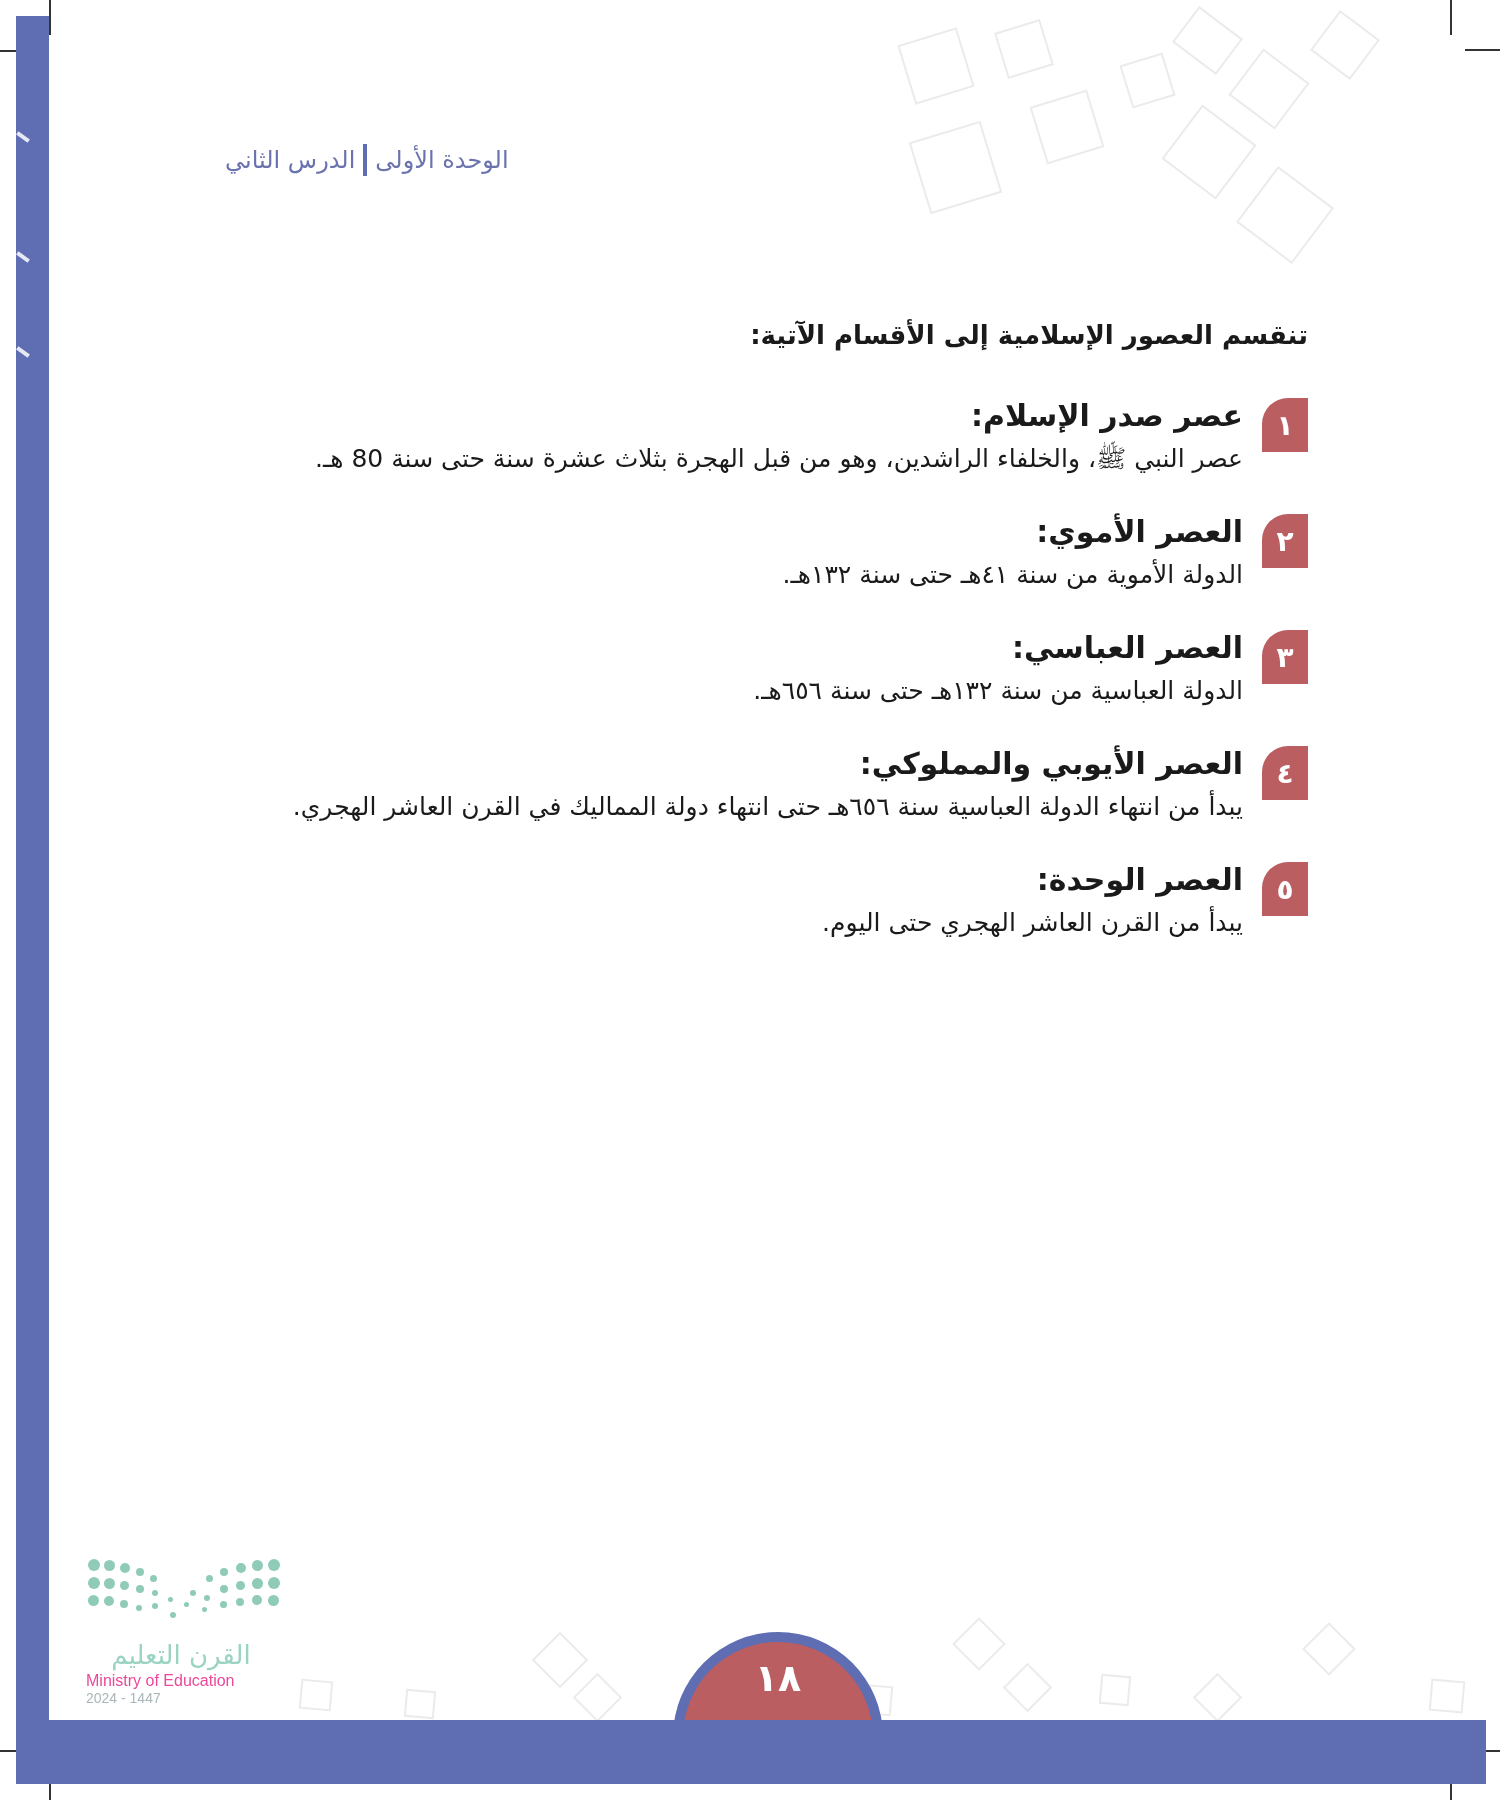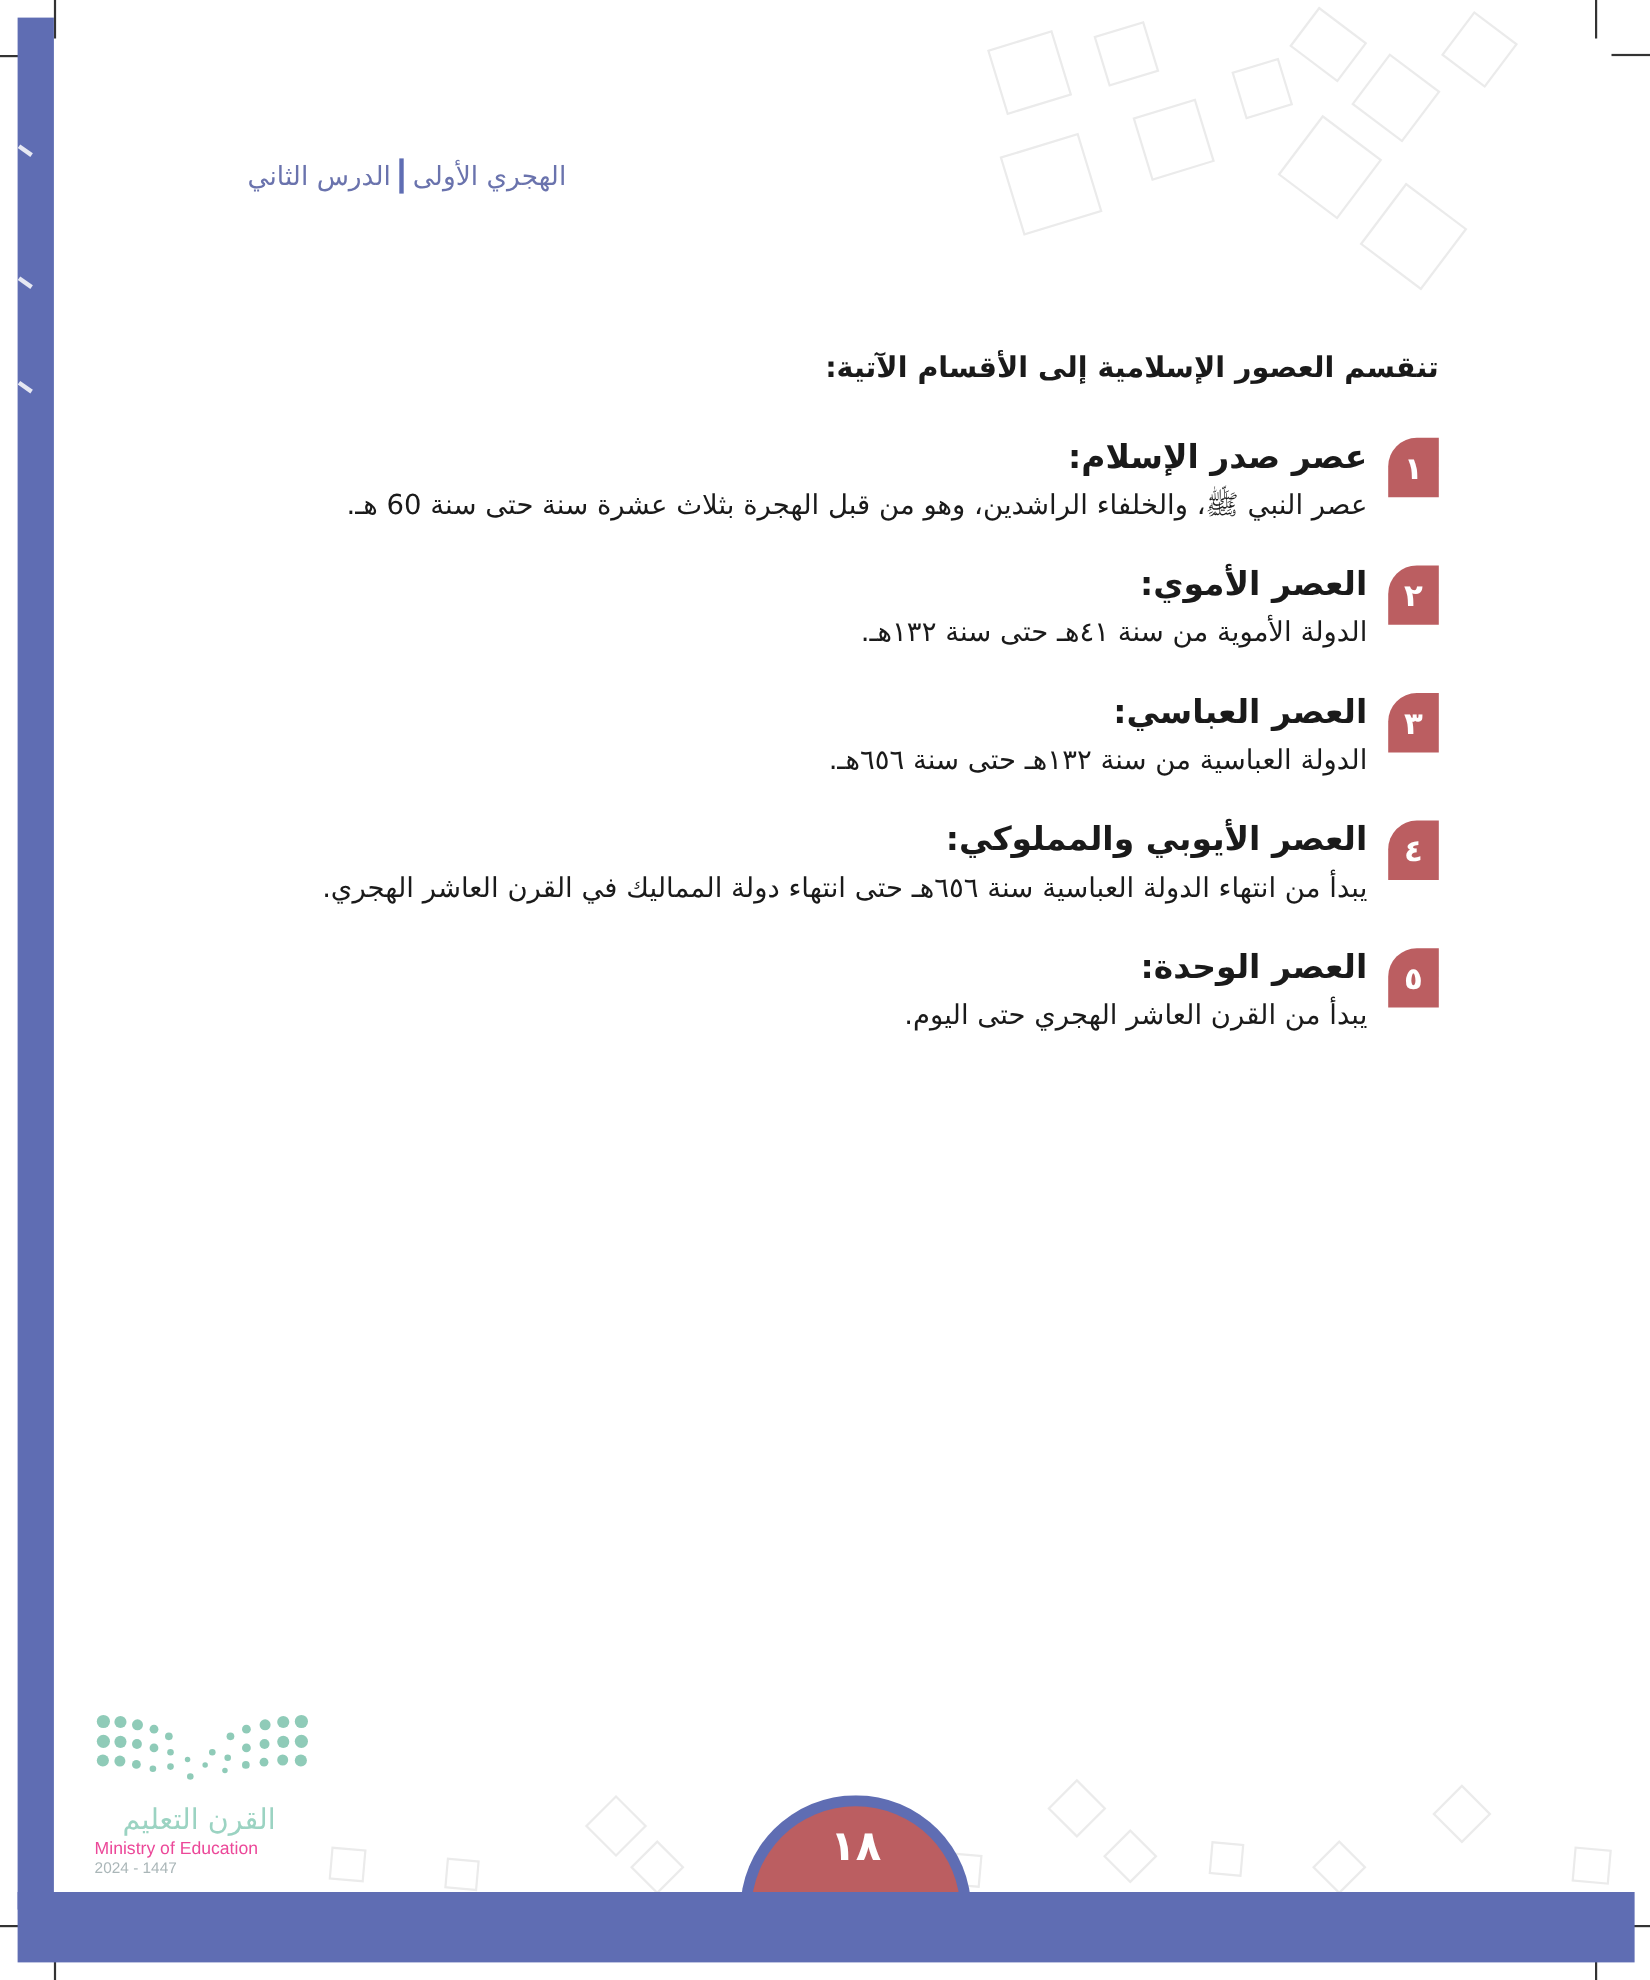--- a/index.html
+++ b/index.html
@@ -75,32 +75,32 @@
 <div class="bg-square" style="left:1430px;top:1680px;width:34px;height:32px;transform:rotate(5deg);"></div>
 <div class="bg-square" style="left:300px;top:1680px;width:32px;height:30px;transform:rotate(5deg);"></div>
 <div class="bg-square" style="left:405px;top:1690px;width:30px;height:28px;transform:rotate(5deg);"></div>
 
 <div class="left-band"></div>
 <div class="band-deco" style="top:135px;"></div>
 <div class="band-deco" style="top:255px;"></div>
 <div class="band-deco" style="top:350px;"></div>
 
 <div class="header">
-  <span>الهجري الأولى</span>
+  <span>الوحدة الأولى</span>
   <span class="sep"></span>
   <span>الدرس الثاني</span>
 </div>
 
 <div class="content">
   <div class="intro">تنقسم العصور الإسلامية إلى الأقسام الآتية:</div>
 
   <div class="era">
     <div class="era-badge">١</div>
     <div class="era-title">عصر صدر الإسلام:</div>
-    <div class="era-desc">عصر النبي ﷺ، والخلفاء الراشدين، وهو من قبل الهجرة بثلاث عشرة سنة حتى سنة 60 هـ.</div>
+    <div class="era-desc">عصر النبي ﷺ، والخلفاء الراشدين، وهو من قبل الهجرة بثلاث عشرة سنة حتى سنة 80 هـ.</div>
   </div>
 
   <div class="era">
     <div class="era-badge">٢</div>
     <div class="era-title">العصر الأموي:</div>
     <div class="era-desc">الدولة الأموية من سنة ٤١هـ حتى سنة ١٣٢هـ.</div>
   </div>
 
   <div class="era">
     <div class="era-badge">٣</div>

